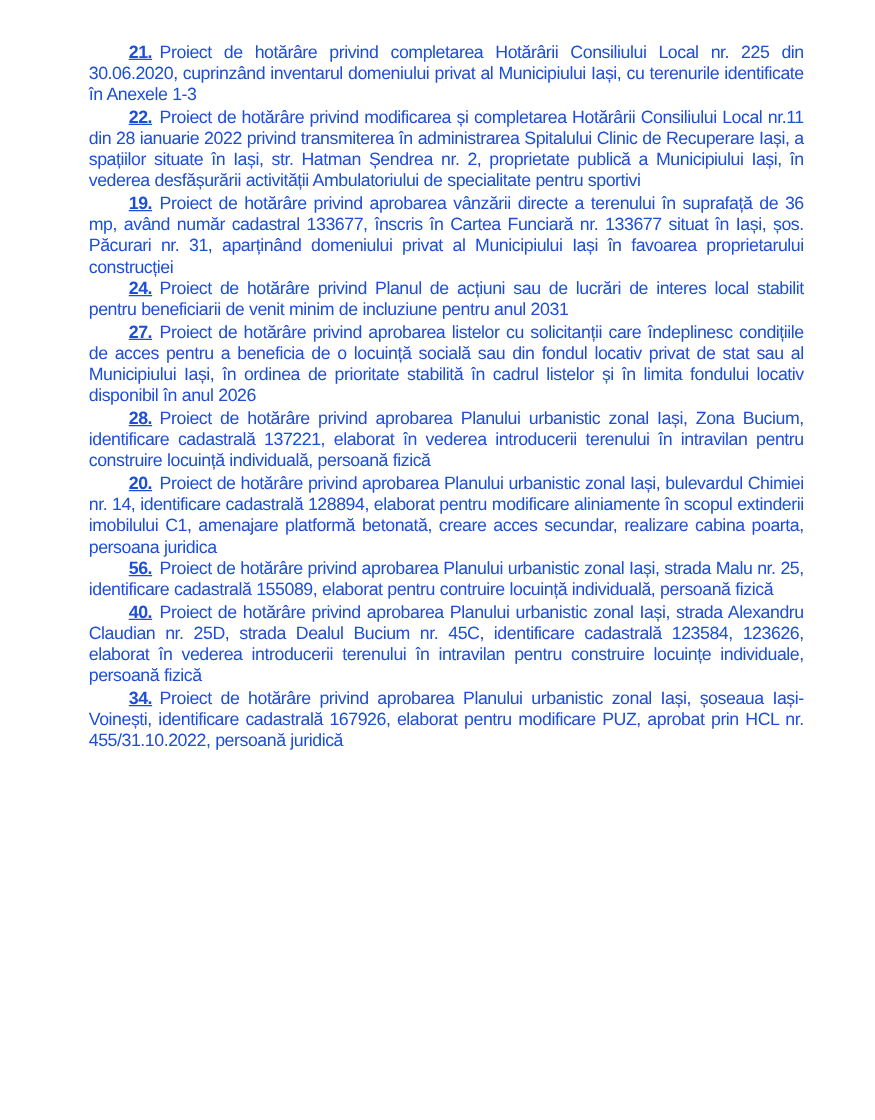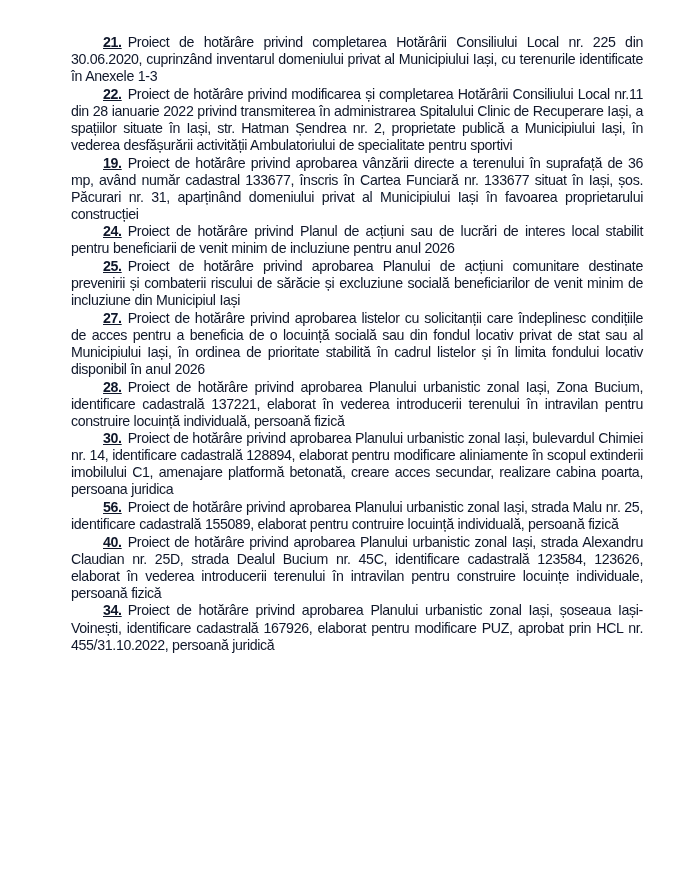--- a/index.html
+++ b/index.html
@@ -2,21 +2,21 @@
 <html><head>
 <meta charset="utf-8">
 <style>
   html, body { margin: 0; padding: 0; background: #ffffff; }
   body { width: 700px; height: 896px; overflow: hidden; position: relative; }
   .page {
     position: absolute;
     left: 71px;
     top: 34px;
     width: 572px;
-    color: #0f172a;
+    color: #1d4ed8;
     font-family: "Liberation Sans", sans-serif;
     font-size: 14.2px;
     line-height: 17.05px;
   }
   .item {
     text-align: justify;
     text-indent: 32px;
     margin: 0 0 0.6px 0;
     letter-spacing: -0.35px;
     word-spacing: 0.2px;
@@ -28,21 +28,20 @@
     margin-right: 6px;
   }
 </style>
 </head>
 <body>
 
 <div class="page">
   <p class="item"><span class="num">21.</span><span>Proiect de hotărâre privind completarea Hotărârii Consiliului Local nr. 225 din 30.06.2020, cuprinzând inventarul domeniului privat al Municipiului Iași, cu terenurile identificate în Anexele 1-3</span></p>
   <p class="item"><span class="num">22.</span><span>Proiect de hotărâre privind modificarea și completarea Hotărârii Consiliului Local nr.11 din 28 ianuarie 2022 privind transmiterea în administrarea Spitalului Clinic de Recuperare Iași, a spațiilor situate în Iași, str. Hatman Șendrea nr. 2, proprietate publică a Municipiului Iași, în vederea desfășurării activității Ambulatoriului de specialitate pentru sportivi</span></p>
   <p class="item"><span class="num">19.</span><span>Proiect de hotărâre privind aprobarea vânzării directe a terenului în suprafață de 36 mp, având număr cadastral 133677, înscris în Cartea Funciară nr. 133677 situat în Iași, șos. Păcurari nr. 31, aparținând domeniului privat al Municipiului Iași în favoarea proprietarului construcției</span></p>
-  <p class="item"><span class="num">24.</span><span>Proiect de hotărâre privind Planul de acțiuni sau de lucrări de interes local stabilit pentru beneficiarii de venit minim de incluziune pentru anul 2026</span></p>
-  <p class="item"><span class="num">25.</span><span>Proiect de hotărâre privind aprobarea Planului de acțiuni comunitare destinate prevenirii și combaterii riscului de sărăcie și excluziune socială beneficiarilor de venit minim de incluziune din Municipiul Iași</span></p>
+  <p class="item"><span class="num">24.</span><span>Proiect de hotărâre privind Planul de acțiuni sau de lucrări de interes local stabilit pentru beneficiarii de venit minim de incluziune pentru anul 2031</span></p>
   <p class="item"><span class="num">27.</span><span>Proiect de hotărâre privind aprobarea listelor cu solicitanții care îndeplinesc condițiile de acces pentru a beneficia de o locuință socială sau din fondul locativ privat de stat sau al Municipiului Iași, în ordinea de prioritate stabilită în cadrul listelor și în limita fondului locativ disponibil în anul 2026</span></p>
   <p class="item"><span class="num">28.</span><span>Proiect de hotărâre privind aprobarea Planului urbanistic zonal Iași, Zona Bucium, identificare cadastrală 137221, elaborat în vederea introducerii terenului în intravilan pentru construire locuință individuală, persoană fizică</span></p>
-  <p class="item"><span class="num">30.</span><span>Proiect de hotărâre privind aprobarea Planului urbanistic zonal Iași, bulevardul Chimiei nr. 14, identificare cadastrală 128894, elaborat pentru modificare aliniamente în scopul extinderii imobilului C1, amenajare platformă betonată, creare acces secundar, realizare cabina poarta, persoana juridica</span></p>
+  <p class="item"><span class="num">20.</span><span>Proiect de hotărâre privind aprobarea Planului urbanistic zonal Iași, bulevardul Chimiei nr. 14, identificare cadastrală 128894, elaborat pentru modificare aliniamente în scopul extinderii imobilului C1, amenajare platformă betonată, creare acces secundar, realizare cabina poarta, persoana juridica</span></p>
   <p class="item"><span class="num">56.</span><span>Proiect de hotărâre privind aprobarea Planului urbanistic zonal Iași, strada Malu nr. 25, identificare cadastrală 155089, elaborat pentru contruire locuință individuală, persoană fizică</span></p>
   <p class="item"><span class="num">40.</span><span>Proiect de hotărâre privind aprobarea Planului urbanistic zonal Iași, strada Alexandru Claudian nr. 25D, strada Dealul Bucium nr. 45C, identificare cadastrală 123584, 123626, elaborat în vederea introducerii terenului în intravilan pentru construire locuințe individuale, persoană fizică</span></p>
   <p class="item"><span class="num">34.</span><span>Proiect de hotărâre privind aprobarea Planului urbanistic zonal Iași, șoseaua Iași-Voinești, identificare cadastrală 167926, elaborat pentru modificare PUZ, aprobat prin HCL nr. 455/31.10.2022, persoană juridică</span></p>
 </div>
 
 </body></html>

